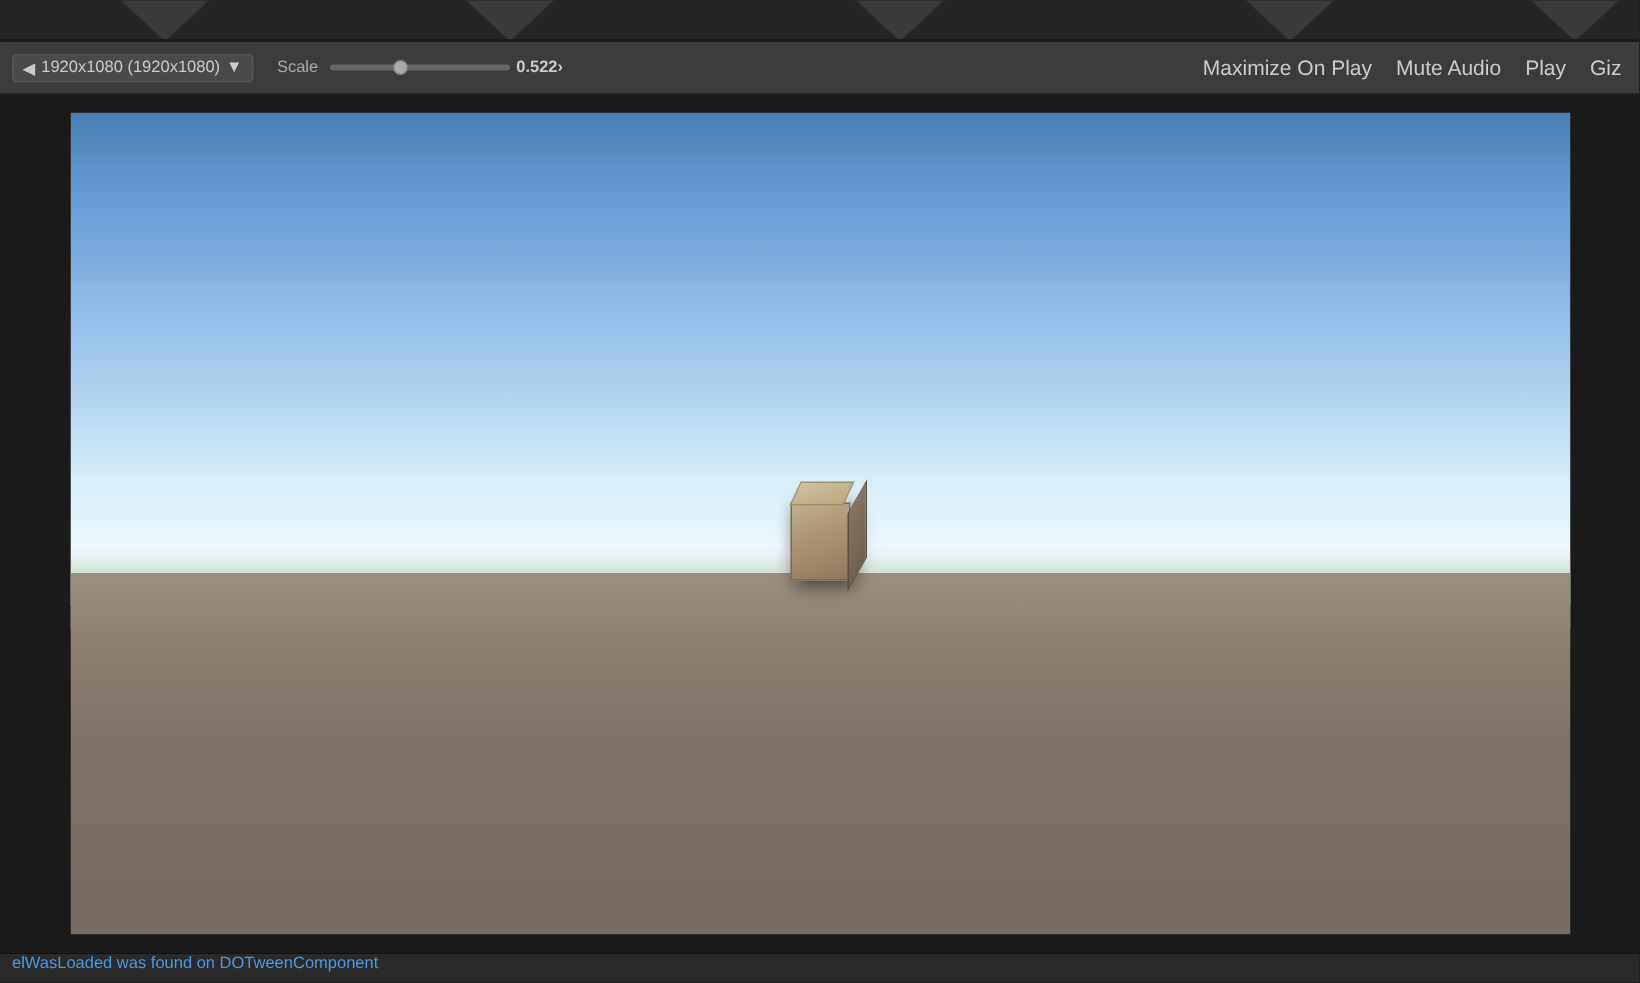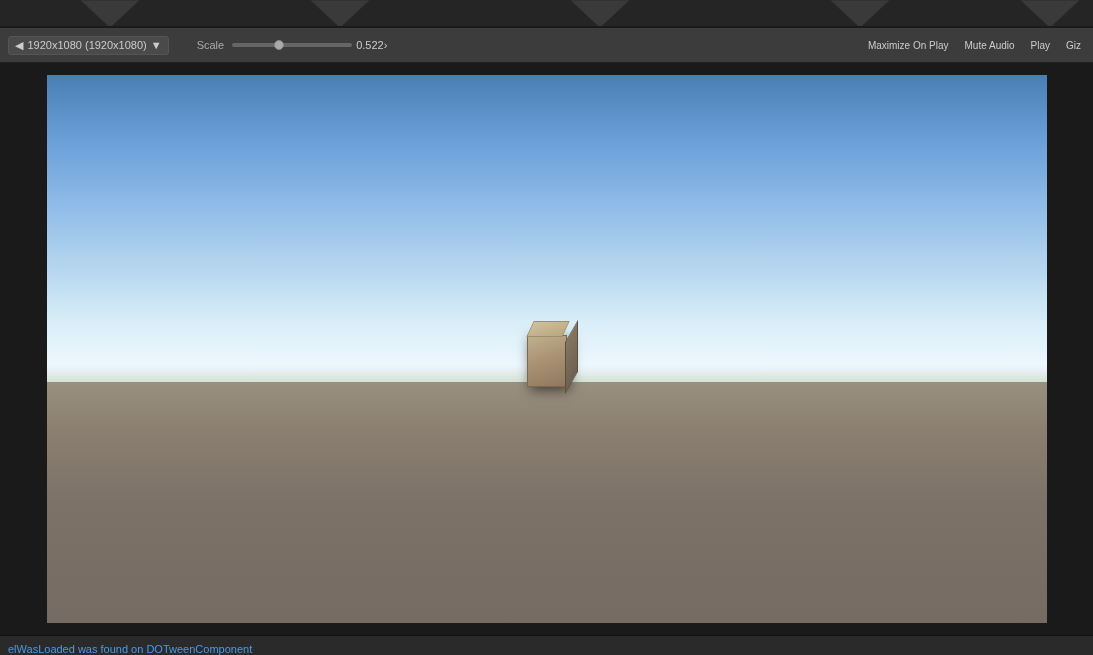--- a/index.html
+++ b/index.html
@@ -51,21 +51,21 @@
       border-radius: 3px;
       padding: 2px 6px;
       cursor: pointer;
       font-size: 11px;
       color: #ccc;
     }
 
     .scale-label {
       color: #aaa;
       font-size: 11px;
-      margin-left: 20px;
+      margin-left: 8px;
     }
 
     .scale-slider-container {
       display: flex;
       align-items: center;
       gap: 4px;
     }
 
     .scale-slider {
       width: 120px;
@@ -83,32 +83,33 @@
       border-radius: 50%;
       position: absolute;
       top: -3px;
       left: 35%;
       border: 1px solid #888;
     }
 
     .scale-value {
       font-size: 11px;
       color: #ccc;
+      font-weight: bold;
     }
 
     .spacer { flex: 1; }
 
     .toolbar-right {
       display: flex;
       align-items: center;
       gap: 8px;
     }
 
     .toolbar-text-btn {
-      font-size: 10px;
+      font-size: 14px;
       color: #ccc;
       cursor: pointer;
       padding: 2px 4px;
     }
 
     
     .game-view-wrapper {
       flex: 1;
       display: flex;
       align-items: center;
@@ -185,21 +186,21 @@
       left: 50%;
       transform: translateX(-50%);
     }
 
     
     .status-bar {
       height: 20px;
       background: #2a2a2a;
       border-top: 1px solid #111;
       display: flex;
-      align-items: flex-end;
+      align-items: flex-start;
       padding: 0 8px;
       font-size: 11px;
     }
 
     .status-warning {
       color: #4a9ae8;
     }
 
     
     .main-layout {

